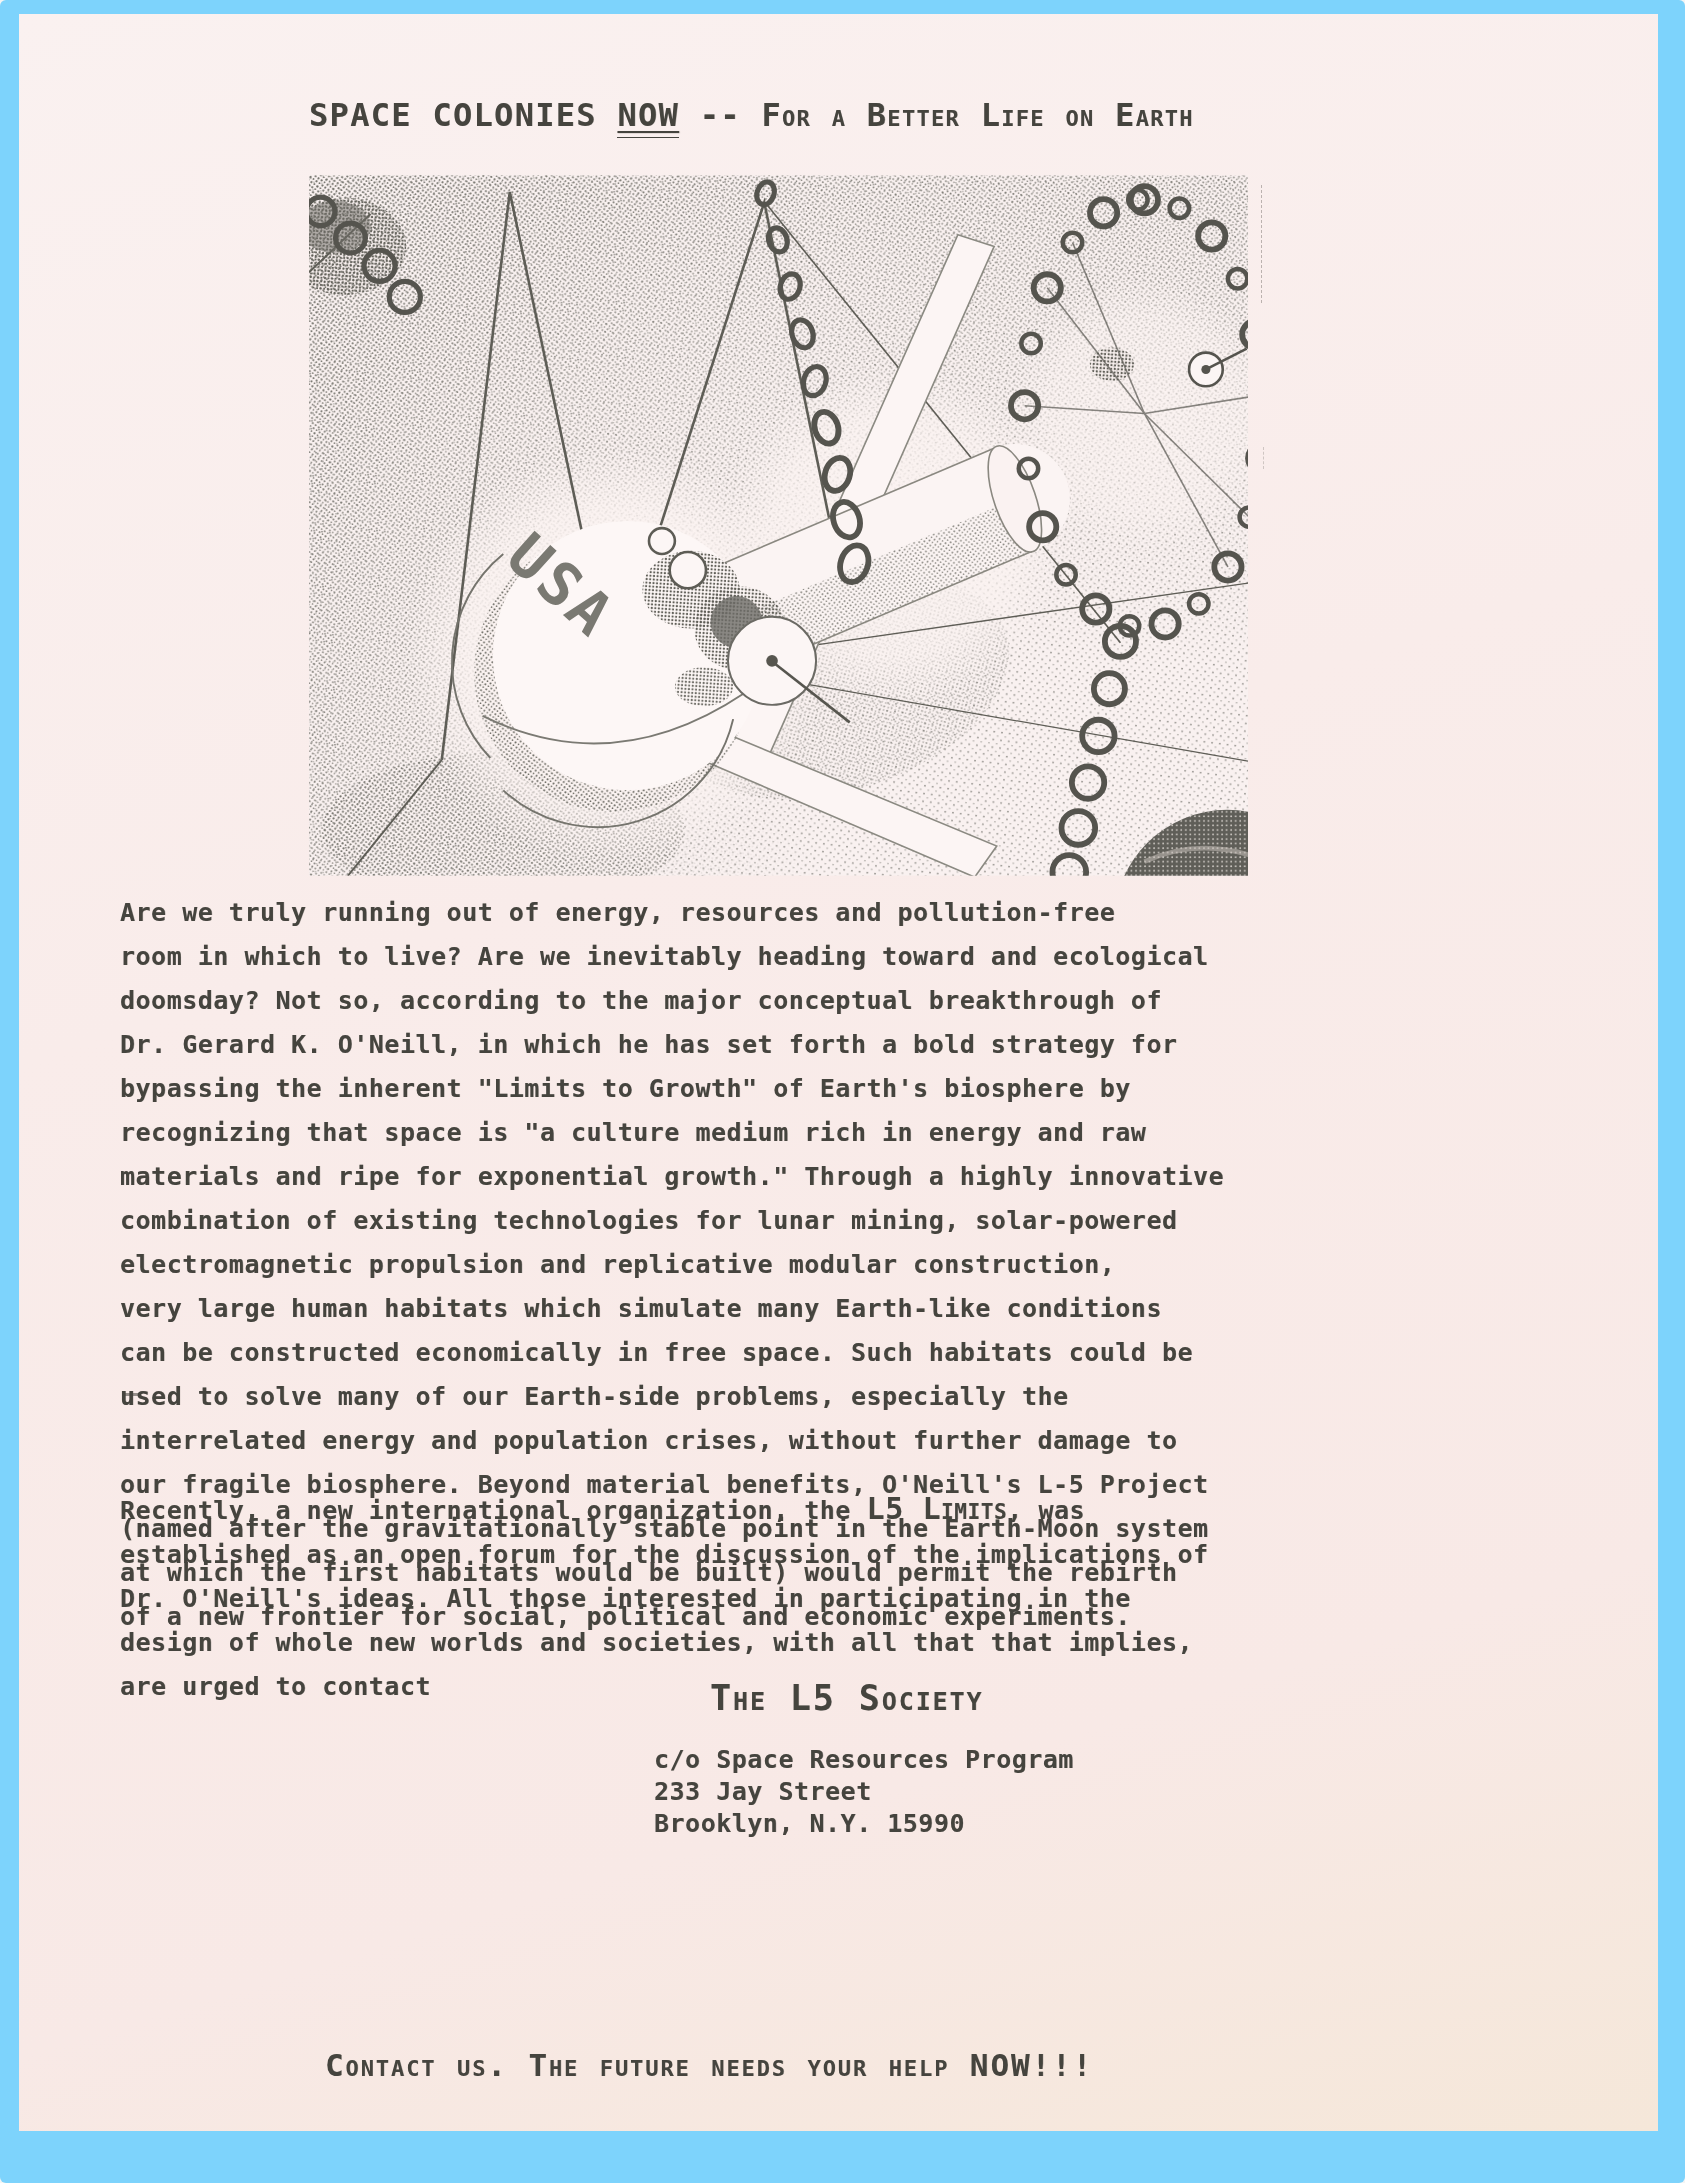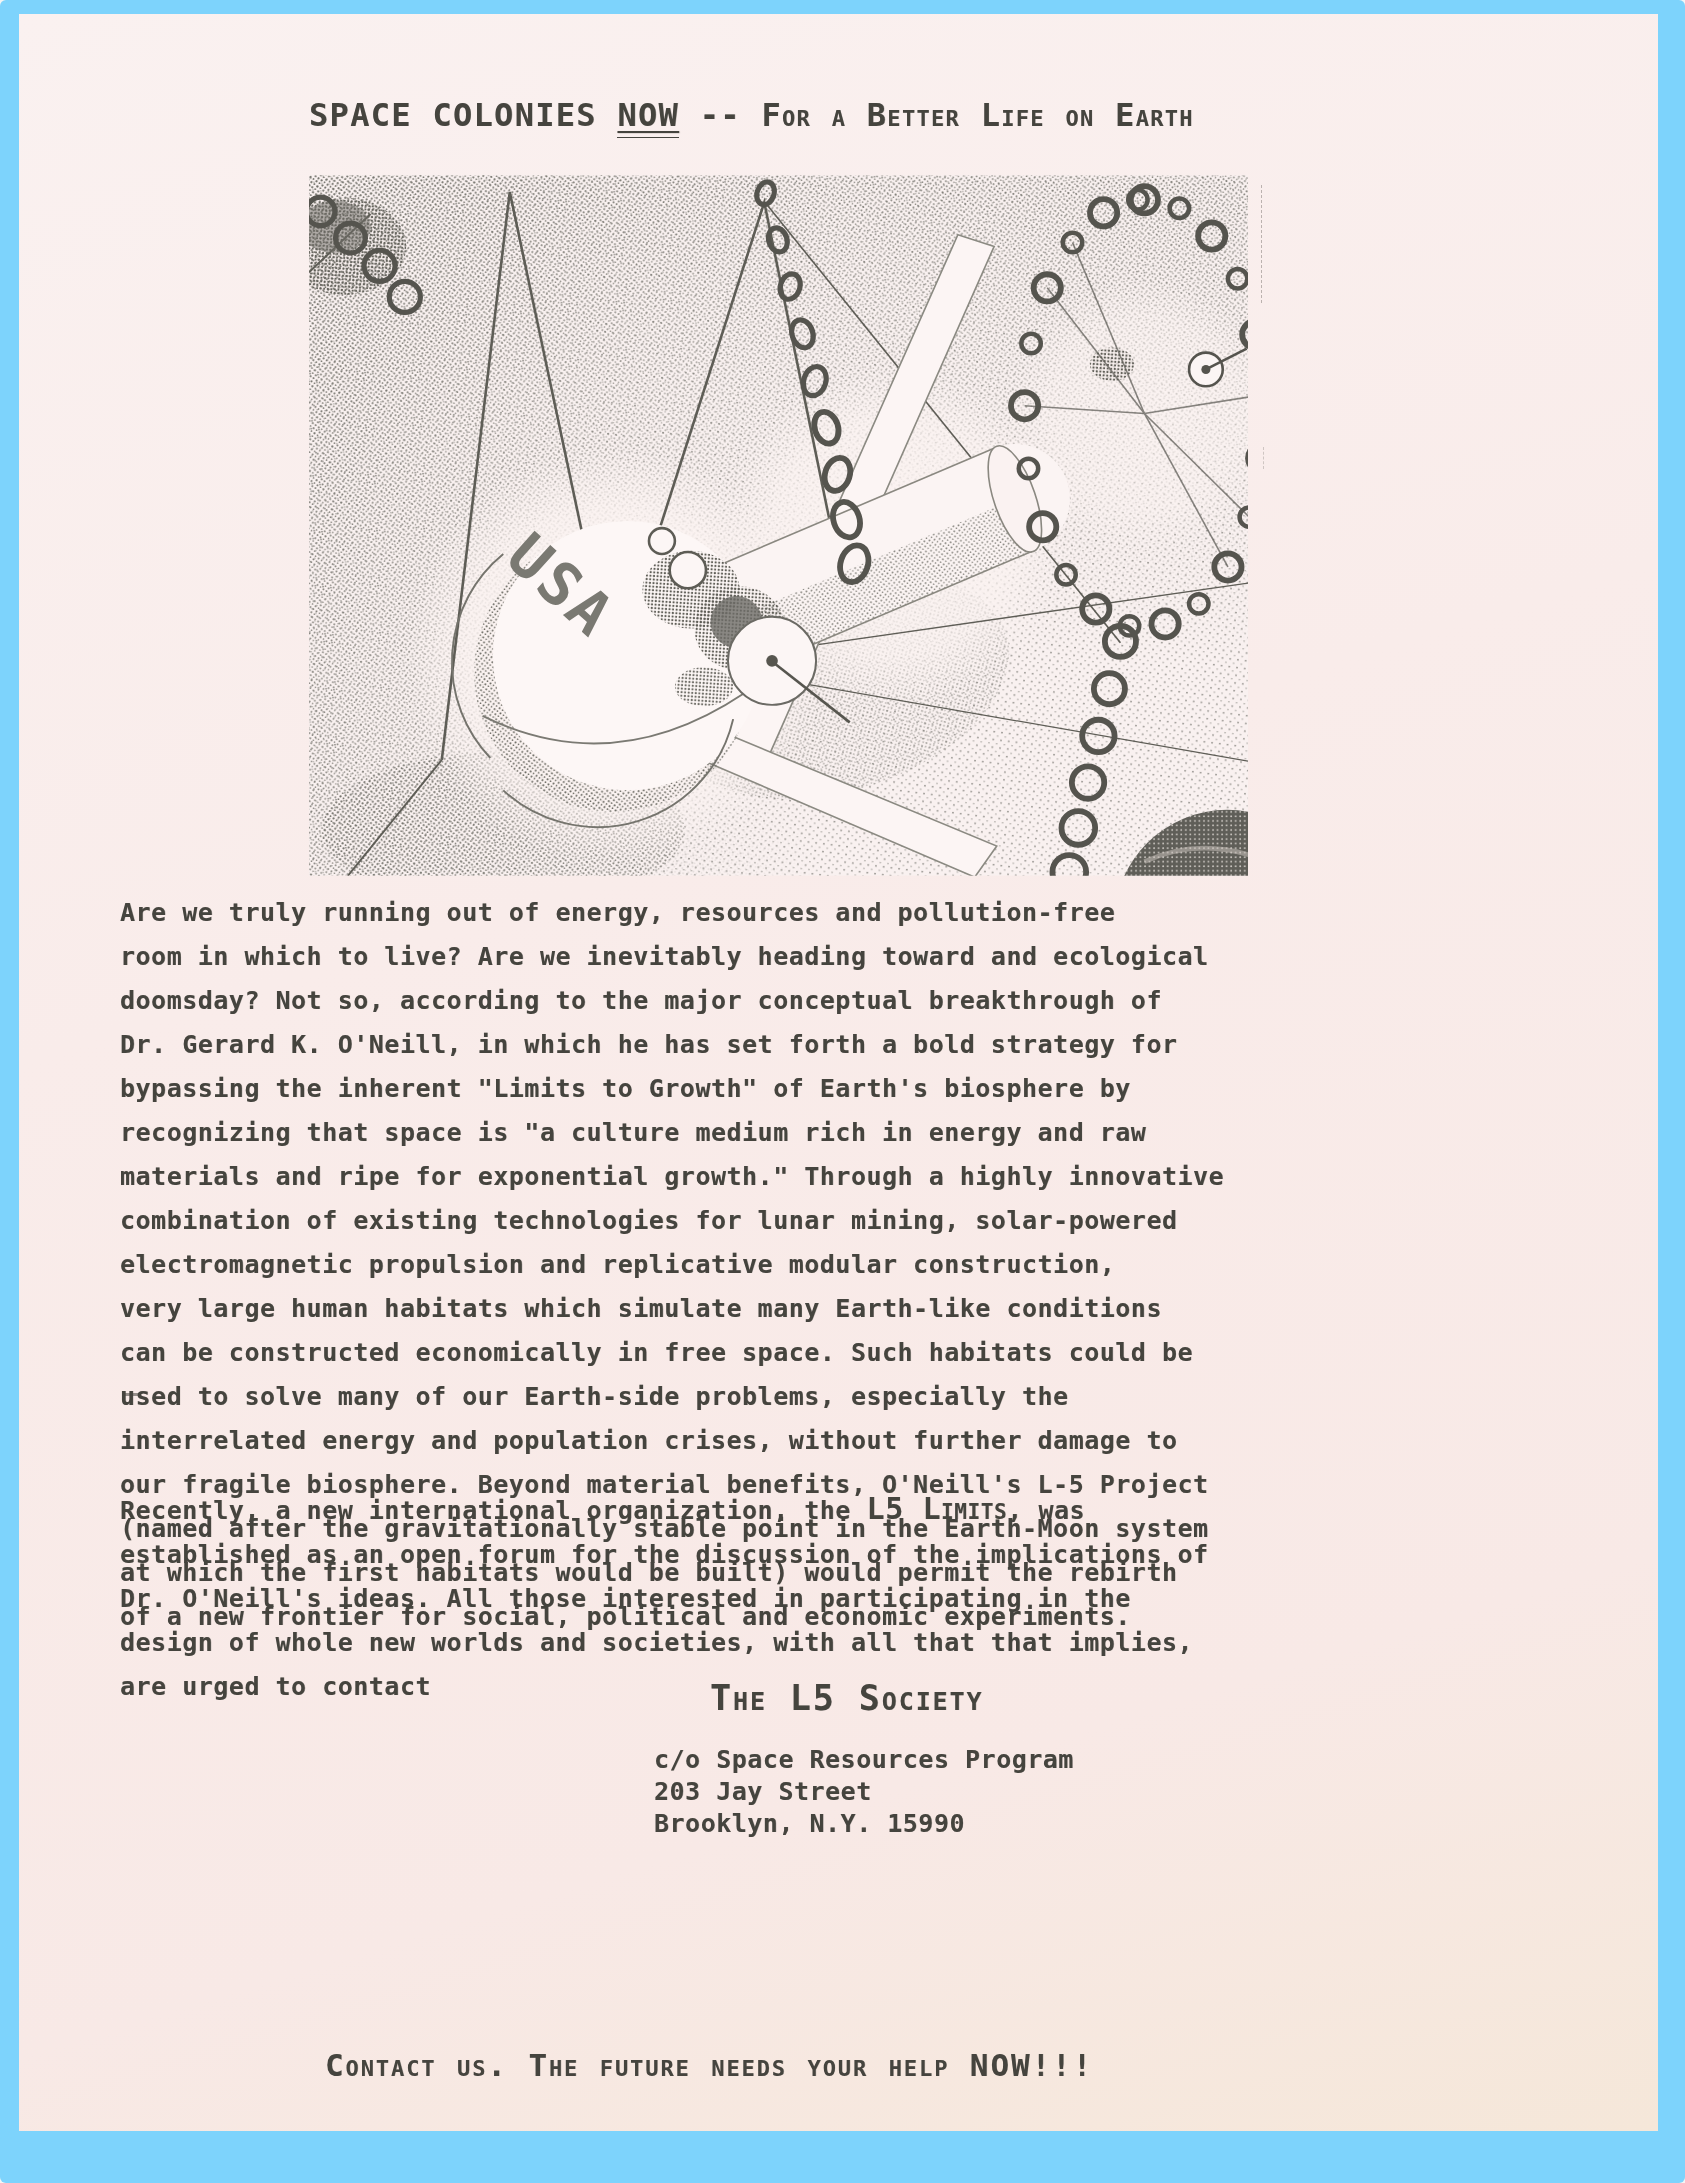--- a/index.html
+++ b/index.html
@@ -237,21 +237,21 @@
   <div class="typew para" style="left:120px;top:1487px;"><span>Recently, a new international organization, the </span><span class="society-inline">L5 Limits</span><span>, was
 established as an open forum for the discussion of the implications of
 Dr. O'Neill's ideas. All those interested in participating in the
 design of whole new worlds and societies, with all that that implies,
 are urged to contact</span></div>
 
   <div class="typew org-heading sc">The L5 Society</div>
 
   <div class="typew address">
     <div>c/o Space Resources Program</div>
-    <div>203 Jay Street</div>
+    <div>233 Jay Street</div>
     <div>Brooklyn, N.Y. 15990</div>
   </div>
 
 
   <div class="typew footer-line sc">Contact us. The future needs your help NOW!!!</div>
 
   <div class="typo-mark"></div>
 </div>
 
 

